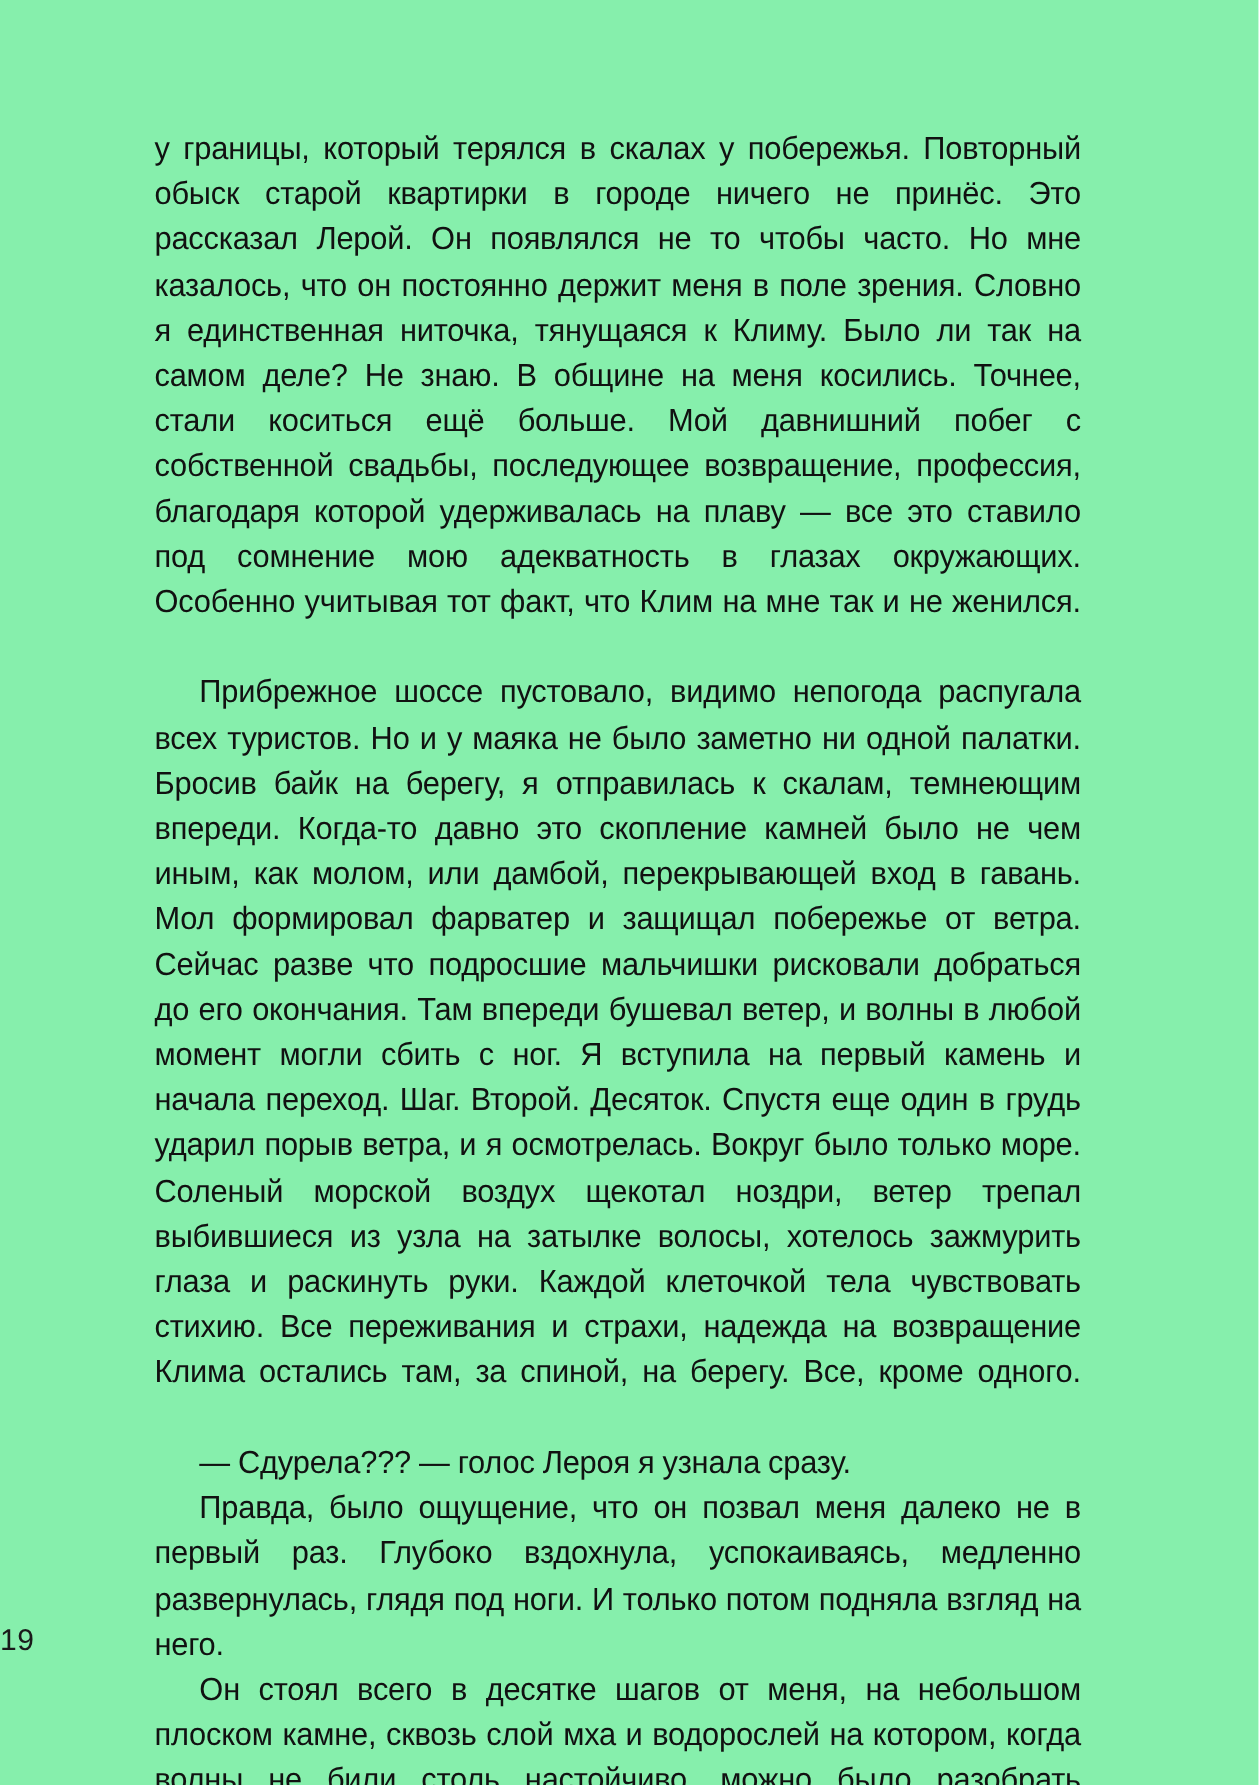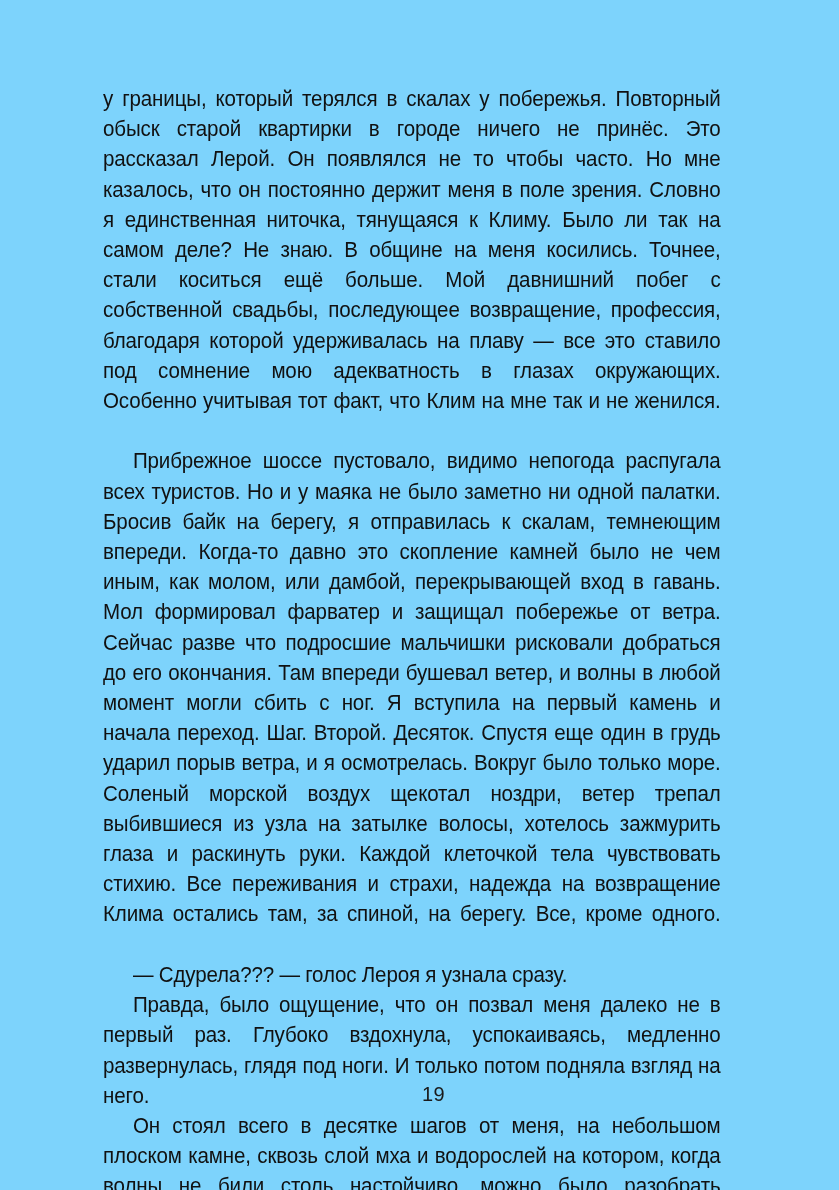--- a/index.html
+++ b/index.html
@@ -12,21 +12,21 @@
     height: 1190px;
     position: relative;
     overflow: hidden;
     font-family: "Liberation Sans", sans-serif;
     color: #111111;
   }
 
   .page {
     position: absolute;
     inset: 0;
-    background: #7dd3fc;
+    background: #86efac;
   }
 
   .text-column {
     position: absolute;
     left: 103px;
     top: 84px;
     width: 640px;
   }
 
   .para {
@@ -58,26 +58,24 @@
   }
   .para.no-stretch::after {
     content: none;
   }
 
   .page-number {
     position: absolute;
     left: 0;
     right: 0;
     top: 1082px;
-    text-align: center;
     font-size: 20px;
     line-height: 24px;
     color: #1a1a1a;
     letter-spacing: 0.3px;
-    padding-left: 28px;
   }
 </style>
 </head>
 <body>
 
 <div class="page">
 
   <div class="text-column">
     <p class="para">у границы, который терялся в скалах у побережья. Повторный обыск старой квартирки в городе ничего не принёс. Это рассказал Лерой. Он появлялся не то чтобы часто. Но мне казалось, что он постоянно держит меня в поле зрения. Словно я единственная ниточка, тянущаяся к Климу. Было ли так на самом деле? Не знаю. В общине на меня косились. Точнее, стали коситься ещё больше. Мой давнишний побег с собственной свадьбы, последующее возвращение, профессия, благодаря которой удерживалась на плаву — все это ставило под сомнение мою адекватность в глазах окружающих. Особенно учитывая тот факт, что Клим на мне так и не женился.</p>
     <p class="para indent">Прибрежное шоссе пустовало, видимо непогода распугала всех туристов. Но и у маяка не было заметно ни одной палатки. Бросив байк на берегу, я отправилась к скалам, темнеющим впереди. Когда-то давно это скопление камней было не чем иным, как молом, или дамбой, перекрывающей вход в гавань. Мол формировал фарватер и защищал побережье от ветра. Сейчас разве что подросшие мальчишки рисковали добраться до его окончания. Там впереди бушевал ветер, и волны в любой момент могли сбить с ног. Я вступила на первый камень и начала переход. Шаг. Второй. Десяток. Спустя еще один в грудь ударил порыв ветра, и я осмотрелась. Вокруг было только море. Соленый морской воздух щекотал ноздри, ветер трепал выбившиеся из узла на затылке волосы, хотелось зажмурить глаза и раскинуть руки. Каждой клеточкой тела чувствовать стихию. Все переживания и страхи, надежда на возвращение Клима остались там, за спиной, на берегу. Все, кроме одного.</p>

